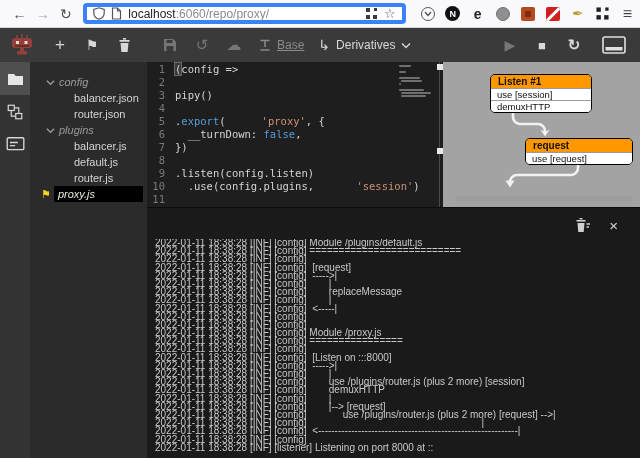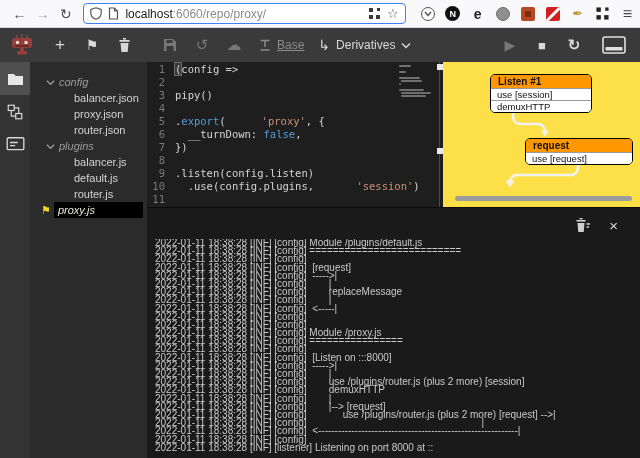--- a/index.html
+++ b/index.html
@@ -6,21 +6,21 @@
   html,body { width:640px; height:458px; overflow:hidden; background:#1e1e1e;
               font-family:"Liberation Sans", sans-serif; }
 
   
   .chrome { height:28px; background:#f9f9fb; border-bottom:1px solid #d4d4d8;
             display:flex; align-items:center; padding:0 8px; }
   .nav-btn { width:24px; height:22px; text-align:center; line-height:22px;
              font-size:14px; color:#4a4a4a; }
   .nav-btn.dim { color:#a8a8a8; }
   .url-bar { width:334px; height:21px; margin-left:6px; background:#ffffff;
-             border:1px solid #3b82f6; border-radius:4px; display:flex;
+             border:4px solid #3b82f6; border-radius:4px; display:flex;
              align-items:center; padding:0 6px; }
   .url-bar svg { flex:none; }
   .url-text { flex:1; font-size:12px; margin-left:6px; white-space:nowrap; overflow:hidden; }
   .url-host { color:#1c1c1c; }
   .url-path { color:#8a8a8a; }
   .grid-icon { display:inline-block; width:11px; height:11px; position:relative; flex:none; }
   .grid-icon i { position:absolute; width:4px; height:4px; background:#3a3a3a; }
   .grid-icon i:nth-child(1){left:0;top:0;} .grid-icon i:nth-child(2){right:0;top:0;width:3px;height:3px;}
   .grid-icon i:nth-child(3){left:0;bottom:0;} .grid-icon i:nth-child(4){right:0;bottom:0;}
   .star { font-size:13px; color:#5a5a5a; margin-left:7px; line-height:1; }
@@ -81,21 +81,21 @@
   .tok-s { color:#ce9178;margin-left:36px; }
   .tok-m { color:#d4d4d4; outline:1px solid #6a6a6a; background:#3a3a3a; }
   .minimap { position:absolute; top:3px; right:6px; width:32px; }
   .minimap div { height:2px; margin-bottom:1px; background:#6f6f6f; border-radius:1px; }
 
   .splitter { width:6px; background:#1e1e1e; position:relative; }
   .splitter::before { content:""; position:absolute; left:2px; top:0; bottom:0; width:1px; background:#4a4a4a; }
   .split-handle { position:absolute; left:0; width:6px; height:6px; background:#e8e8e8; }
 
   
-  .diagram { width:197px; background:#fde047; position:relative; overflow:hidden; }
+  .diagram { width:197px; background:#a3a3a3; position:relative; overflow:hidden; }
   .node { position:absolute; border-radius:5px; overflow:hidden; border:1px solid #000;
           font-size:9.5px; }
   .node1 { left:47px; top:12px; width:102px; }
   .node2 { left:82px; top:76px; width:108px; }
   .node-header { background:#ff9800; color:#101010; font-weight:bold; font-size:10px;
                  height:13px; line-height:13px; padding:0 7px; }
   .node-row { background:#ffffff; color:#101010; height:12px; line-height:12px;
               padding:0 6px; border-top:1px solid #9a9a9a; }
   .diag-arrows { position:absolute; left:0; top:0; }
   .diag-scrollbar { position:absolute; left:12px; right:8px; bottom:6px; height:5px;
@@ -251,21 +251,20 @@
   </div>
 
   <div class="tree">
       <div class="tree-row tree-section">
         <svg width="9" height="7" viewBox="0 0 10 7">
           <polyline points="1,1.5 5,5.5 9,1.5" fill="none" stroke="#9b9b9b" stroke-width="1.4"></polyline>
         </svg>
         <span>config</span>
       </div>
       <div class="tree-row tree-item">balancer.json</div>
-      <div class="tree-row tree-item">proxy.json</div>
       <div class="tree-row tree-item">router.json</div>
       <div class="tree-row tree-section">
         <svg width="9" height="7" viewBox="0 0 10 7">
           <polyline points="1,1.5 5,5.5 9,1.5" fill="none" stroke="#9b9b9b" stroke-width="1.4"></polyline>
         </svg>
         <span>plugins</span>
       </div>
       <div class="tree-row tree-item">balancer.js</div>
       <div class="tree-row tree-item">default.js</div>
       <div class="tree-row tree-item">router.js</div>

